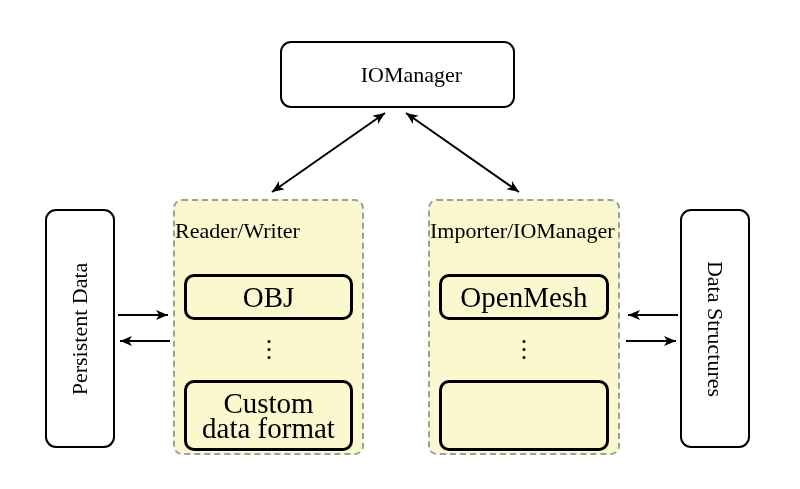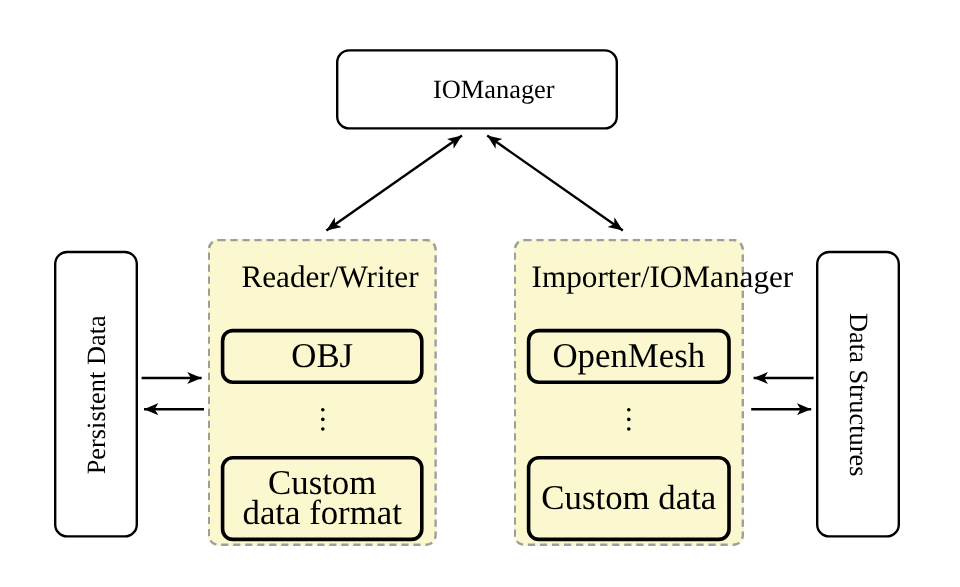--- a/index.html
+++ b/index.html
@@ -26,24 +26,24 @@
   .group {
     position: absolute;
     background: #fbf8d0;
     border: 2px dashed #9e9e9e;
     border-radius: 9px;
     box-sizing: border-box;
   }
   .group-title {
     position: absolute;
     top: 16px;
-    left: 13px;
+    left: 0;
     right: 0;
-    text-align: center;
-    font-size: 26px;
+    text-align: left;
+    font-size: 22px;
     line-height: 28px;
   }
   .inner {
     position: absolute;
     left: 9px;
     right: 9px;
     background: #fbf8d0;
     border: 3px solid #000000;
     border-radius: 10px;
     display: flex;
@@ -135,17 +135,16 @@
     <div class="group-title">Importer/IOManager</div>
     <div class="inner pos-top">
       <span>OpenMesh</span>
     </div>
     <div class="dots">
       <i></i>
         <i></i>
         <i></i>
     </div>
     <div class="inner pos-bottom">
-      <span>Custom data</span>
     </div>
   </div>
 
 </div>
 
 </body></html>

